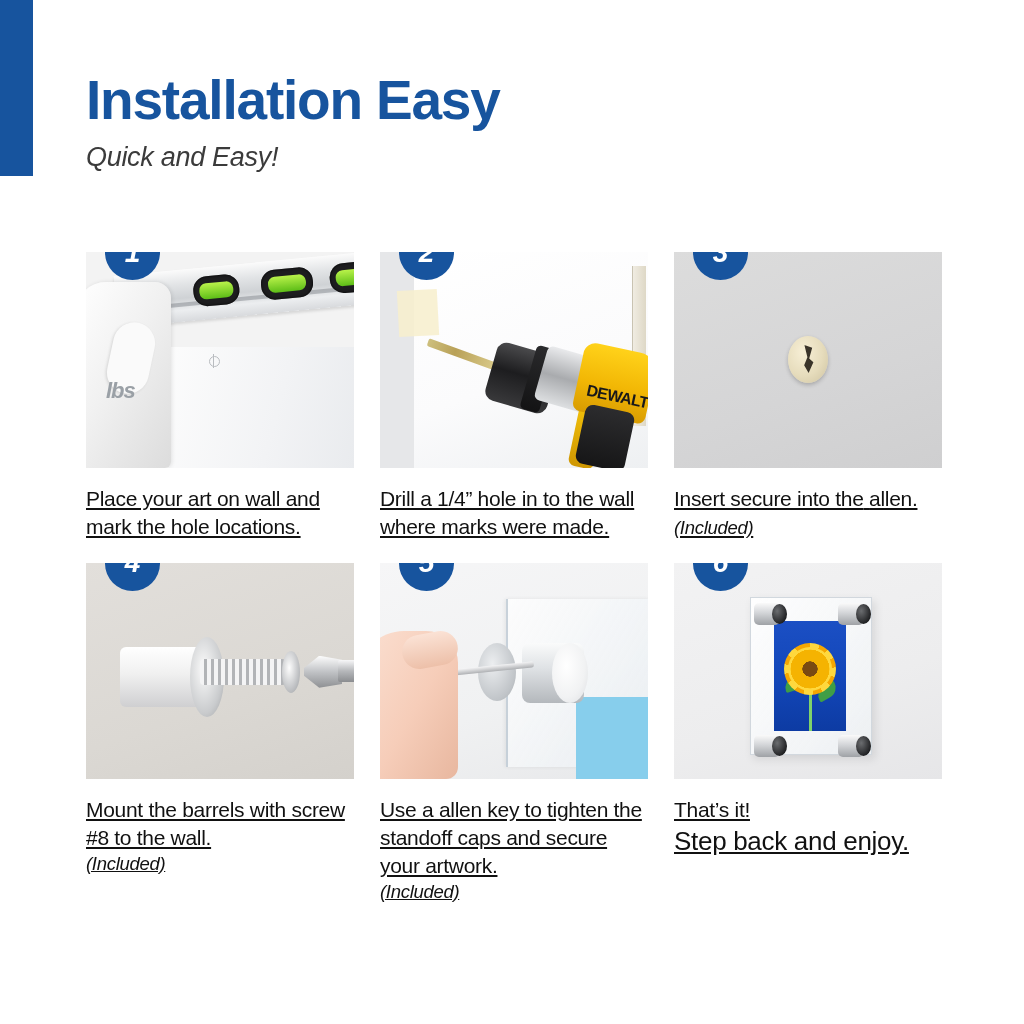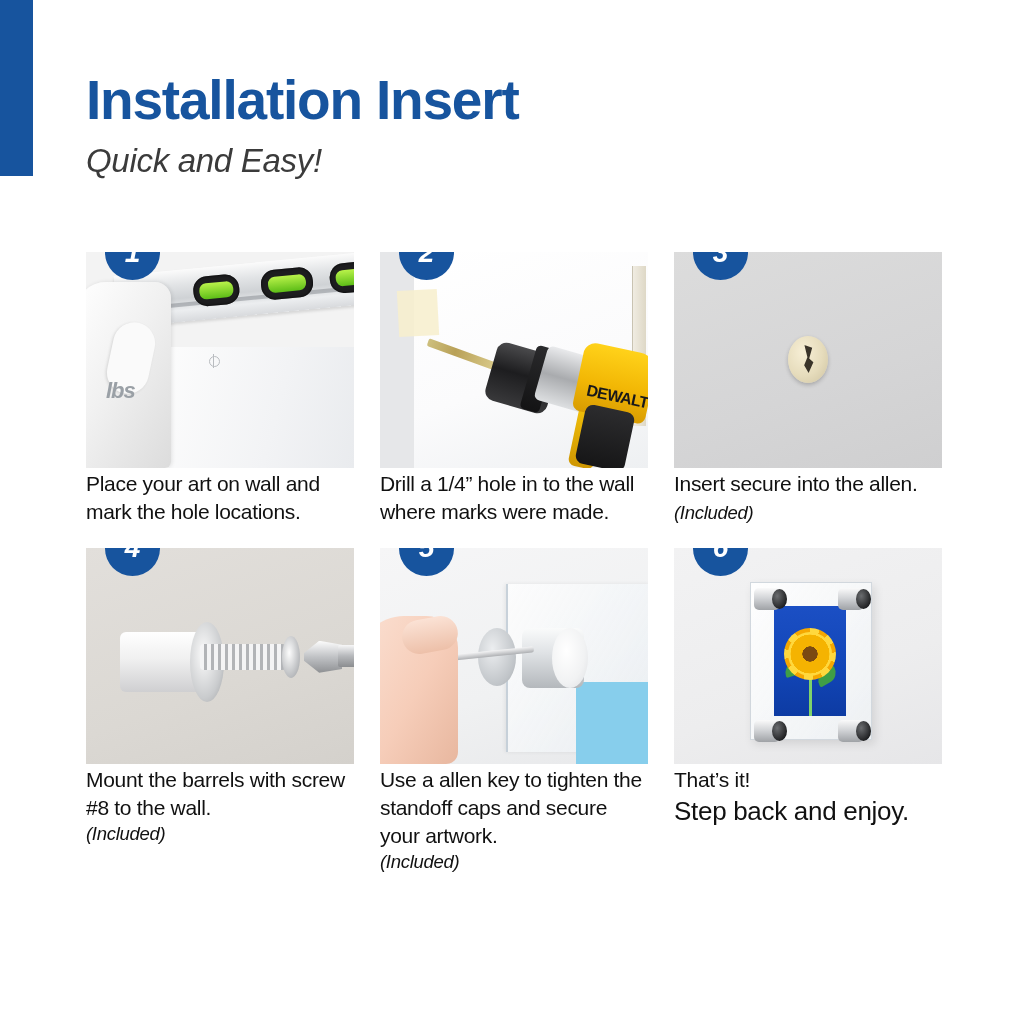--- a/index.html
+++ b/index.html
@@ -33,21 +33,21 @@
   #page-title {
     font-size: 55px;
     font-weight: bold;
     color: #17549e;
     letter-spacing: -1.2px;
     line-height: 1.05;
     margin: 0;
     white-space: nowrap;
   }
   #page-subtitle {
-    font-size: 33px;
+    font-size: 27px;
     font-style: italic;
     color: #3b3b3b;
     margin-top: 12px;
     letter-spacing: -0.3px;
   }
 
   
   #steps-grid {
     position: absolute;
     left: 86px;
@@ -81,25 +81,26 @@
     font-size: 28px;
     font-weight: bold;
     font-style: italic;
     display: flex;
     align-items: center;
     justify-content: center;
     z-index: 9;
     line-height: 1;
   }
   .step-caption {
-    margin-top: 2px;
+    margin-top: 17px;
     font-size: 21px;
     line-height: 1.33;
     color: #111111;
     letter-spacing: -0.3px;
+    text-decoration: underline;
   }
   .step-caption .incl-inline {
     font-style: italic;
     font-size: 18.5px;
   }
   .step-note {
     display: block;
     font-style: italic;
     font-size: 18.5px;
     color: #111111;
@@ -356,21 +357,21 @@
   .p6 .so-tr { left: 164px; top: 40px; }
   .p6 .so-bl { left: 80px; top: 172px; }
   .p6 .so-br { left: 164px; top: 172px; }
 </style>
 </head>
 <body>
 
 <div id="accent-bar"></div>
 
 <div id="header">
-  <div id="page-title">Installation Insert</div>
+  <div id="page-title">Installation Easy</div>
   <div id="page-subtitle">Quick and Easy!</div>
 </div>
 
 <div id="steps-grid">
 
   <div class="step-cell">
     <div class="step-photo p1">
       <div class="wall-panel"></div>
       <div class="level-bar">
         <div class="level-groove"></div>

